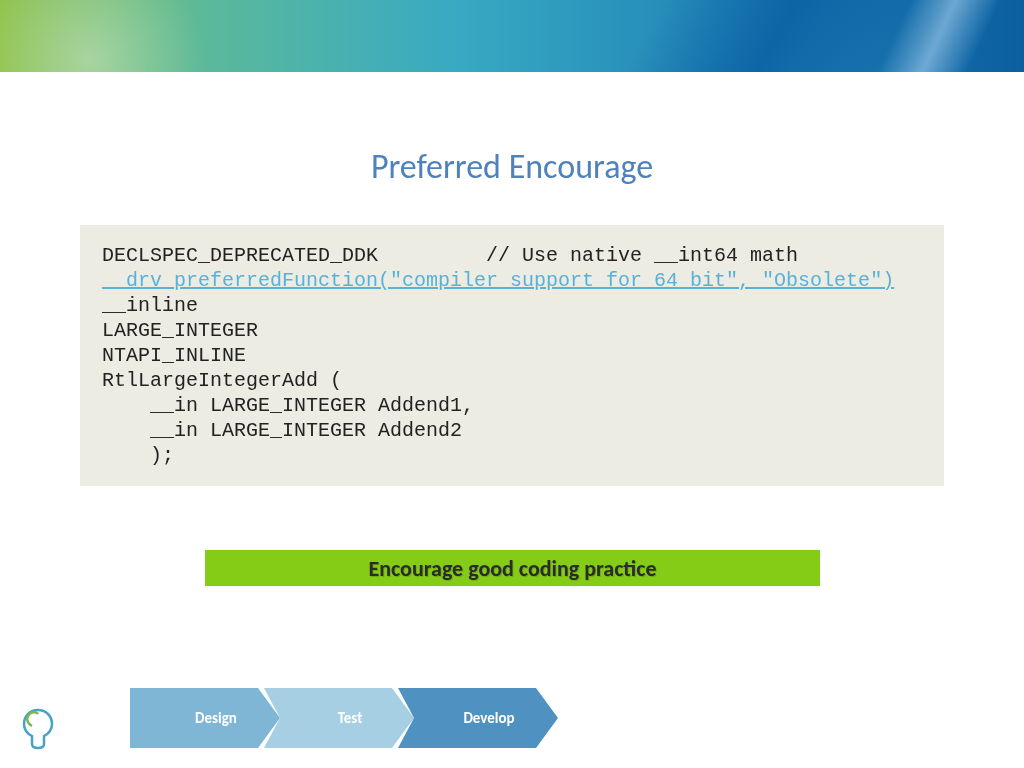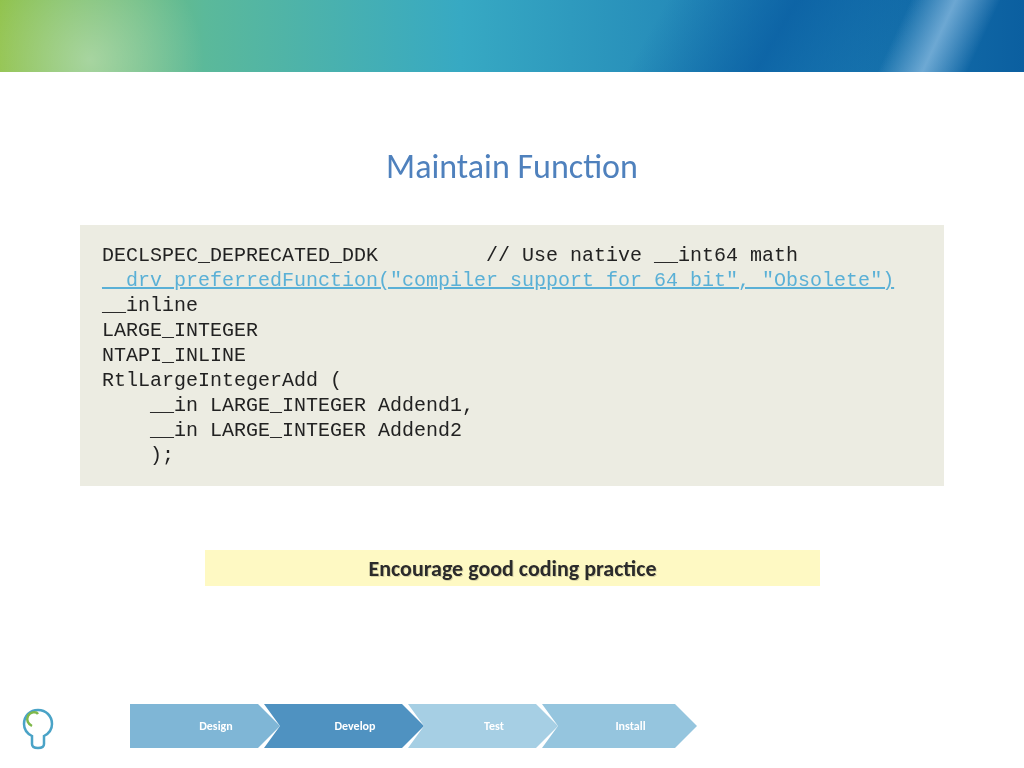--- a/index.html
+++ b/index.html
@@ -7,43 +7,43 @@
   .slide { position: relative; width: 1024px; height: 768px; background: #fff; }
   .banner { position: absolute; top: 0; left: 0; width: 1024px; height: 72px; overflow: hidden; }
   .banner-grad { width: 100%; height: 100%; background: linear-gradient(90deg, #8fc24a 0%, #5bb99a 20%, #37a9c3 45%, #1e7fb5 75%, #0b5fa0 100%); position: relative; }
   .banner-overlay1 { position:absolute; top:-30px; left:-60px; width:300px; height:180px; border-radius:50%; background: radial-gradient(circle, rgba(255,255,255,0.35) 0%, rgba(255,255,255,0) 65%); }
   .banner-overlay2 { position:absolute; top:-40px; right:120px; width:260px; height:160px; transform: skewX(-30deg); background: linear-gradient(90deg, rgba(255,255,255,0) 0%, rgba(7,90,160,0.7) 50%, rgba(255,255,255,0) 100%); }
   .banner-line { position:absolute; top:0; right:40px; width:90px; height:100%; background: linear-gradient(90deg, rgba(255,255,255,0) 0%, rgba(200,230,255,0.5) 50%, rgba(255,255,255,0) 100%); transform: skewX(-25deg);}
   .title { position: absolute; top: 90px; left: 0; width: 100%; text-align: center; font-size: 44px; font-weight: 400; color: #222; }
   .subtitle { position: absolute; top: 146px; left: 0; width: 100%; text-align: center; font-size: 34px; font-weight: 400; color: #4f81bd; }
   .codebox { position: absolute; top: 225px; left: 80px; width: 864px; background: #ecece2; padding: 18px 8px 18px 22px; font-family: Consolas, "Courier New", monospace; font-size: 20px; line-height: 1.25; color: #222; white-space: pre; }
   .code-hl { color: #5ab0d6; text-decoration: underline; }
-  .tagline-box { position: absolute; top: 550px; left: 205px; width: 615px; height: 36px; background: #fef9c3; display: flex; align-items: center; justify-content: center; }
+  .tagline-box { position: absolute; top: 550px; left: 205px; width: 615px; height: 36px; background: #84cc16; display: flex; align-items: center; justify-content: center; }
   .tagline { font-size: 22px; font-weight: 600; color: #2b2b2b; text-shadow: 1px 1px 0 rgba(0,0,0,0.15); }
   .footer { position: absolute; bottom: 14px; left: 0; width: 100%; height: 60px; }
   .logo { position: absolute; left: 18px; bottom: 2px; width: 40px; height: 46px; }
   .arrows { position: absolute; left: 130px; bottom: 6px; display: flex; gap: 0; }
-  .arrow { position: relative; height: 44px; display: flex; align-items: center; justify-content: center; color: #fff; font-size: 12px; font-weight: 600; padding-left: 28px; padding-right: 6px; margin-left: -16px; }
+  .arrow { position: relative; height: 60px; display: flex; align-items: center; justify-content: center; color: #fff; font-size: 15px; font-weight: 600; padding-left: 28px; padding-right: 6px; margin-left: -16px; }
   .arrow:first-child { margin-left: 0; }
   .arrow svg { position: absolute; top:0; left:0; width:100%; height:100%; z-index: 0; }
   .arrow span { position: relative; z-index: 1; }
 </style>
 </head>
 <body>
 
 <div class="slide">
   <div class="banner">
     <div class="banner-grad">
       <div class="banner-overlay1"></div>
       <div class="banner-overlay2"></div>
       <div class="banner-line"></div>
     </div>
   </div>
 
-  <div class="subtitle">Maintain Function</div>
+  <div class="subtitle">Preferred Encourage</div>
 
   <div class="codebox"><span>DECLSPEC_DEPRECATED_DDK         // Use native __int64 math</span>
 <span class="code-hl">__drv_preferredFunction("compiler support for 64 bit", "Obsolete")</span>
 <span>__inline</span>
 <span>LARGE_INTEGER</span>
 <span>NTAPI_INLINE</span>
 <span>RtlLargeIntegerAdd (</span>
 <span>    __in LARGE_INTEGER Addend1,</span>
 <span>    __in LARGE_INTEGER Addend2</span>
 <span>    );</span></div>
@@ -59,33 +59,27 @@
         <path d="M14 20 C10 18 8 14 10 10 C12 6 18 5 20 8" fill="none" stroke="#7fb84a" stroke-width="2.5"></path>
       </svg>
     </div>
     <div class="arrows">
         <div class="arrow" style="width: 150px;">
           <svg viewBox="0 0 150 44" preserveAspectRatio="none">
             <polygon points="0,0 0,44 128,44 150,22 128,0" fill="#7fb6d6"></polygon>
           </svg>
           <span>Design</span>
         </div>
+        <div class="arrow" style="width: 150px;">
+          <svg viewBox="0 0 150 44" preserveAspectRatio="none">
+            <polygon points="0,0 16,22 0,44 128,44 150,22 128,0" fill="#a6cfe4"></polygon>
+          </svg>
+          <span>Test</span>
+        </div>
         <div class="arrow" style="width: 160px;">
           <svg viewBox="0 0 160 44" preserveAspectRatio="none">
             <polygon points="0,0 16,22 0,44 138,44 160,22 138,0" fill="#4f92c1"></polygon>
           </svg>
           <span>Develop</span>
         </div>
-        <div class="arrow" style="width: 150px;">
-          <svg viewBox="0 0 150 44" preserveAspectRatio="none">
-            <polygon points="0,0 16,22 0,44 128,44 150,22 128,0" fill="#a6cfe4"></polygon>
-          </svg>
-          <span>Test</span>
-        </div>
-        <div class="arrow" style="width: 155px;">
-          <svg viewBox="0 0 155 44" preserveAspectRatio="none">
-            <polygon points="0,0 16,22 0,44 133,44 155,22 133,0" fill="#95c5de"></polygon>
-          </svg>
-          <span>Install</span>
-        </div>
       </div>
   </div>
 </div>
 
 </body></html>

